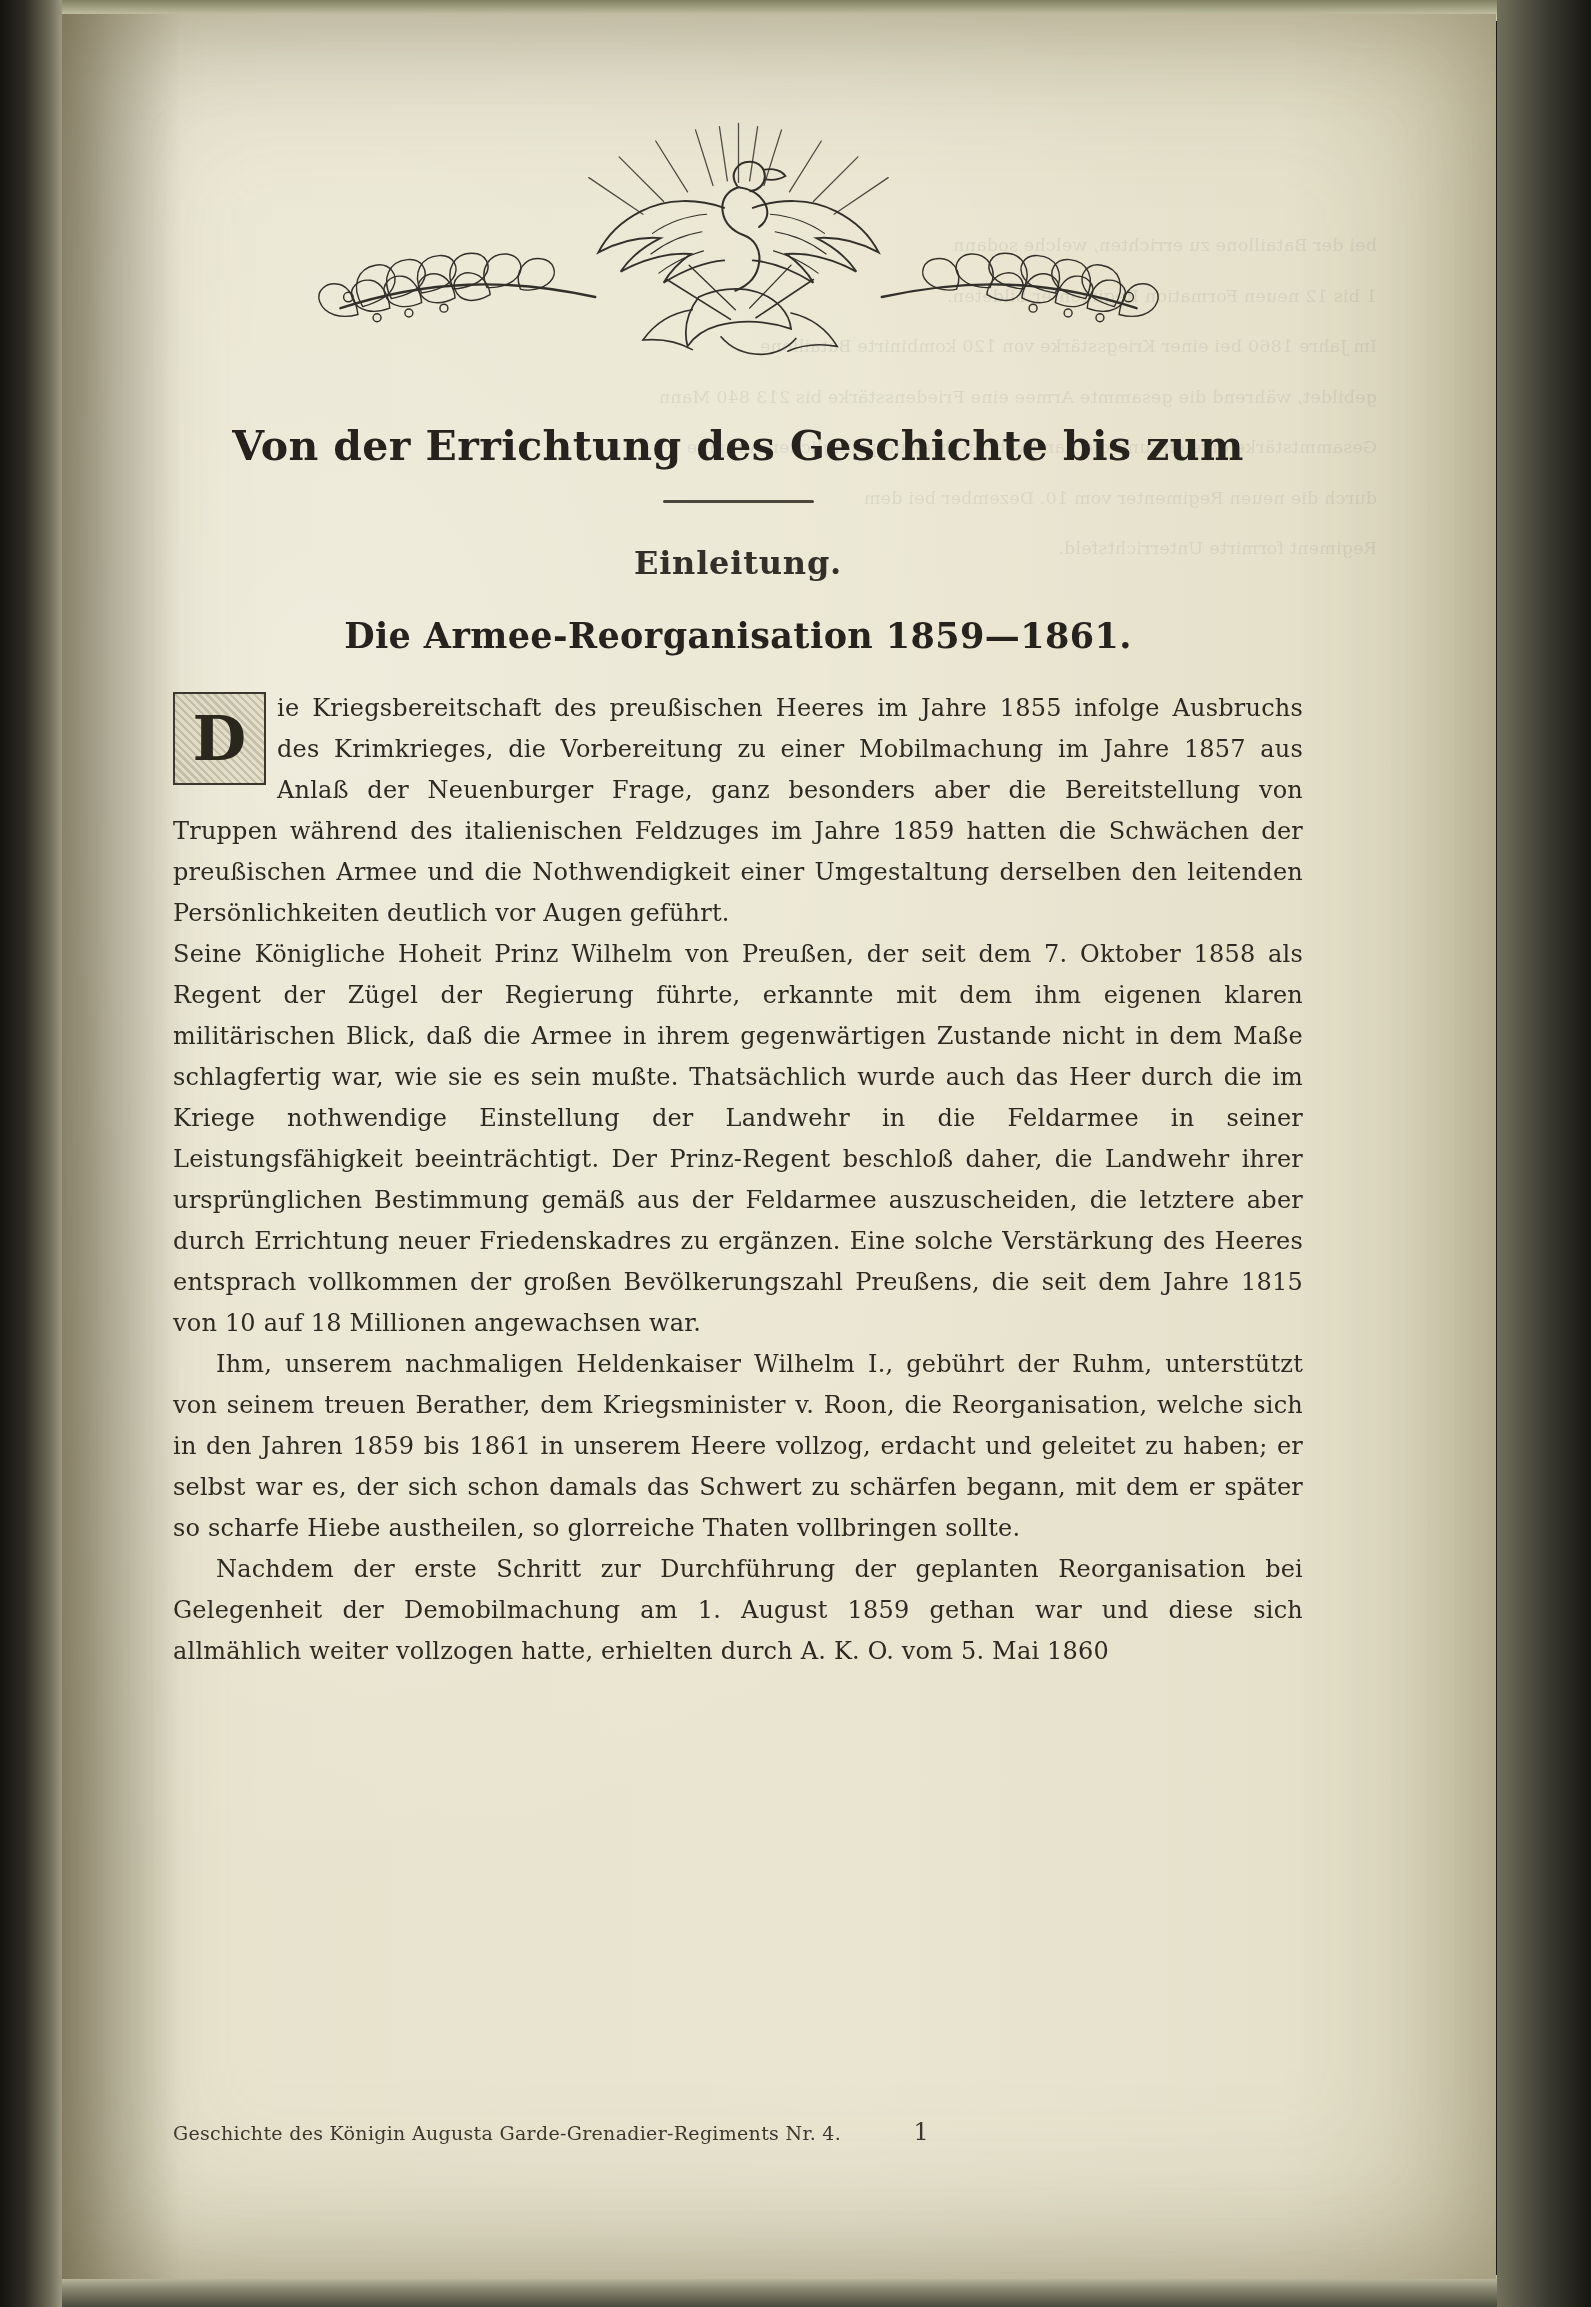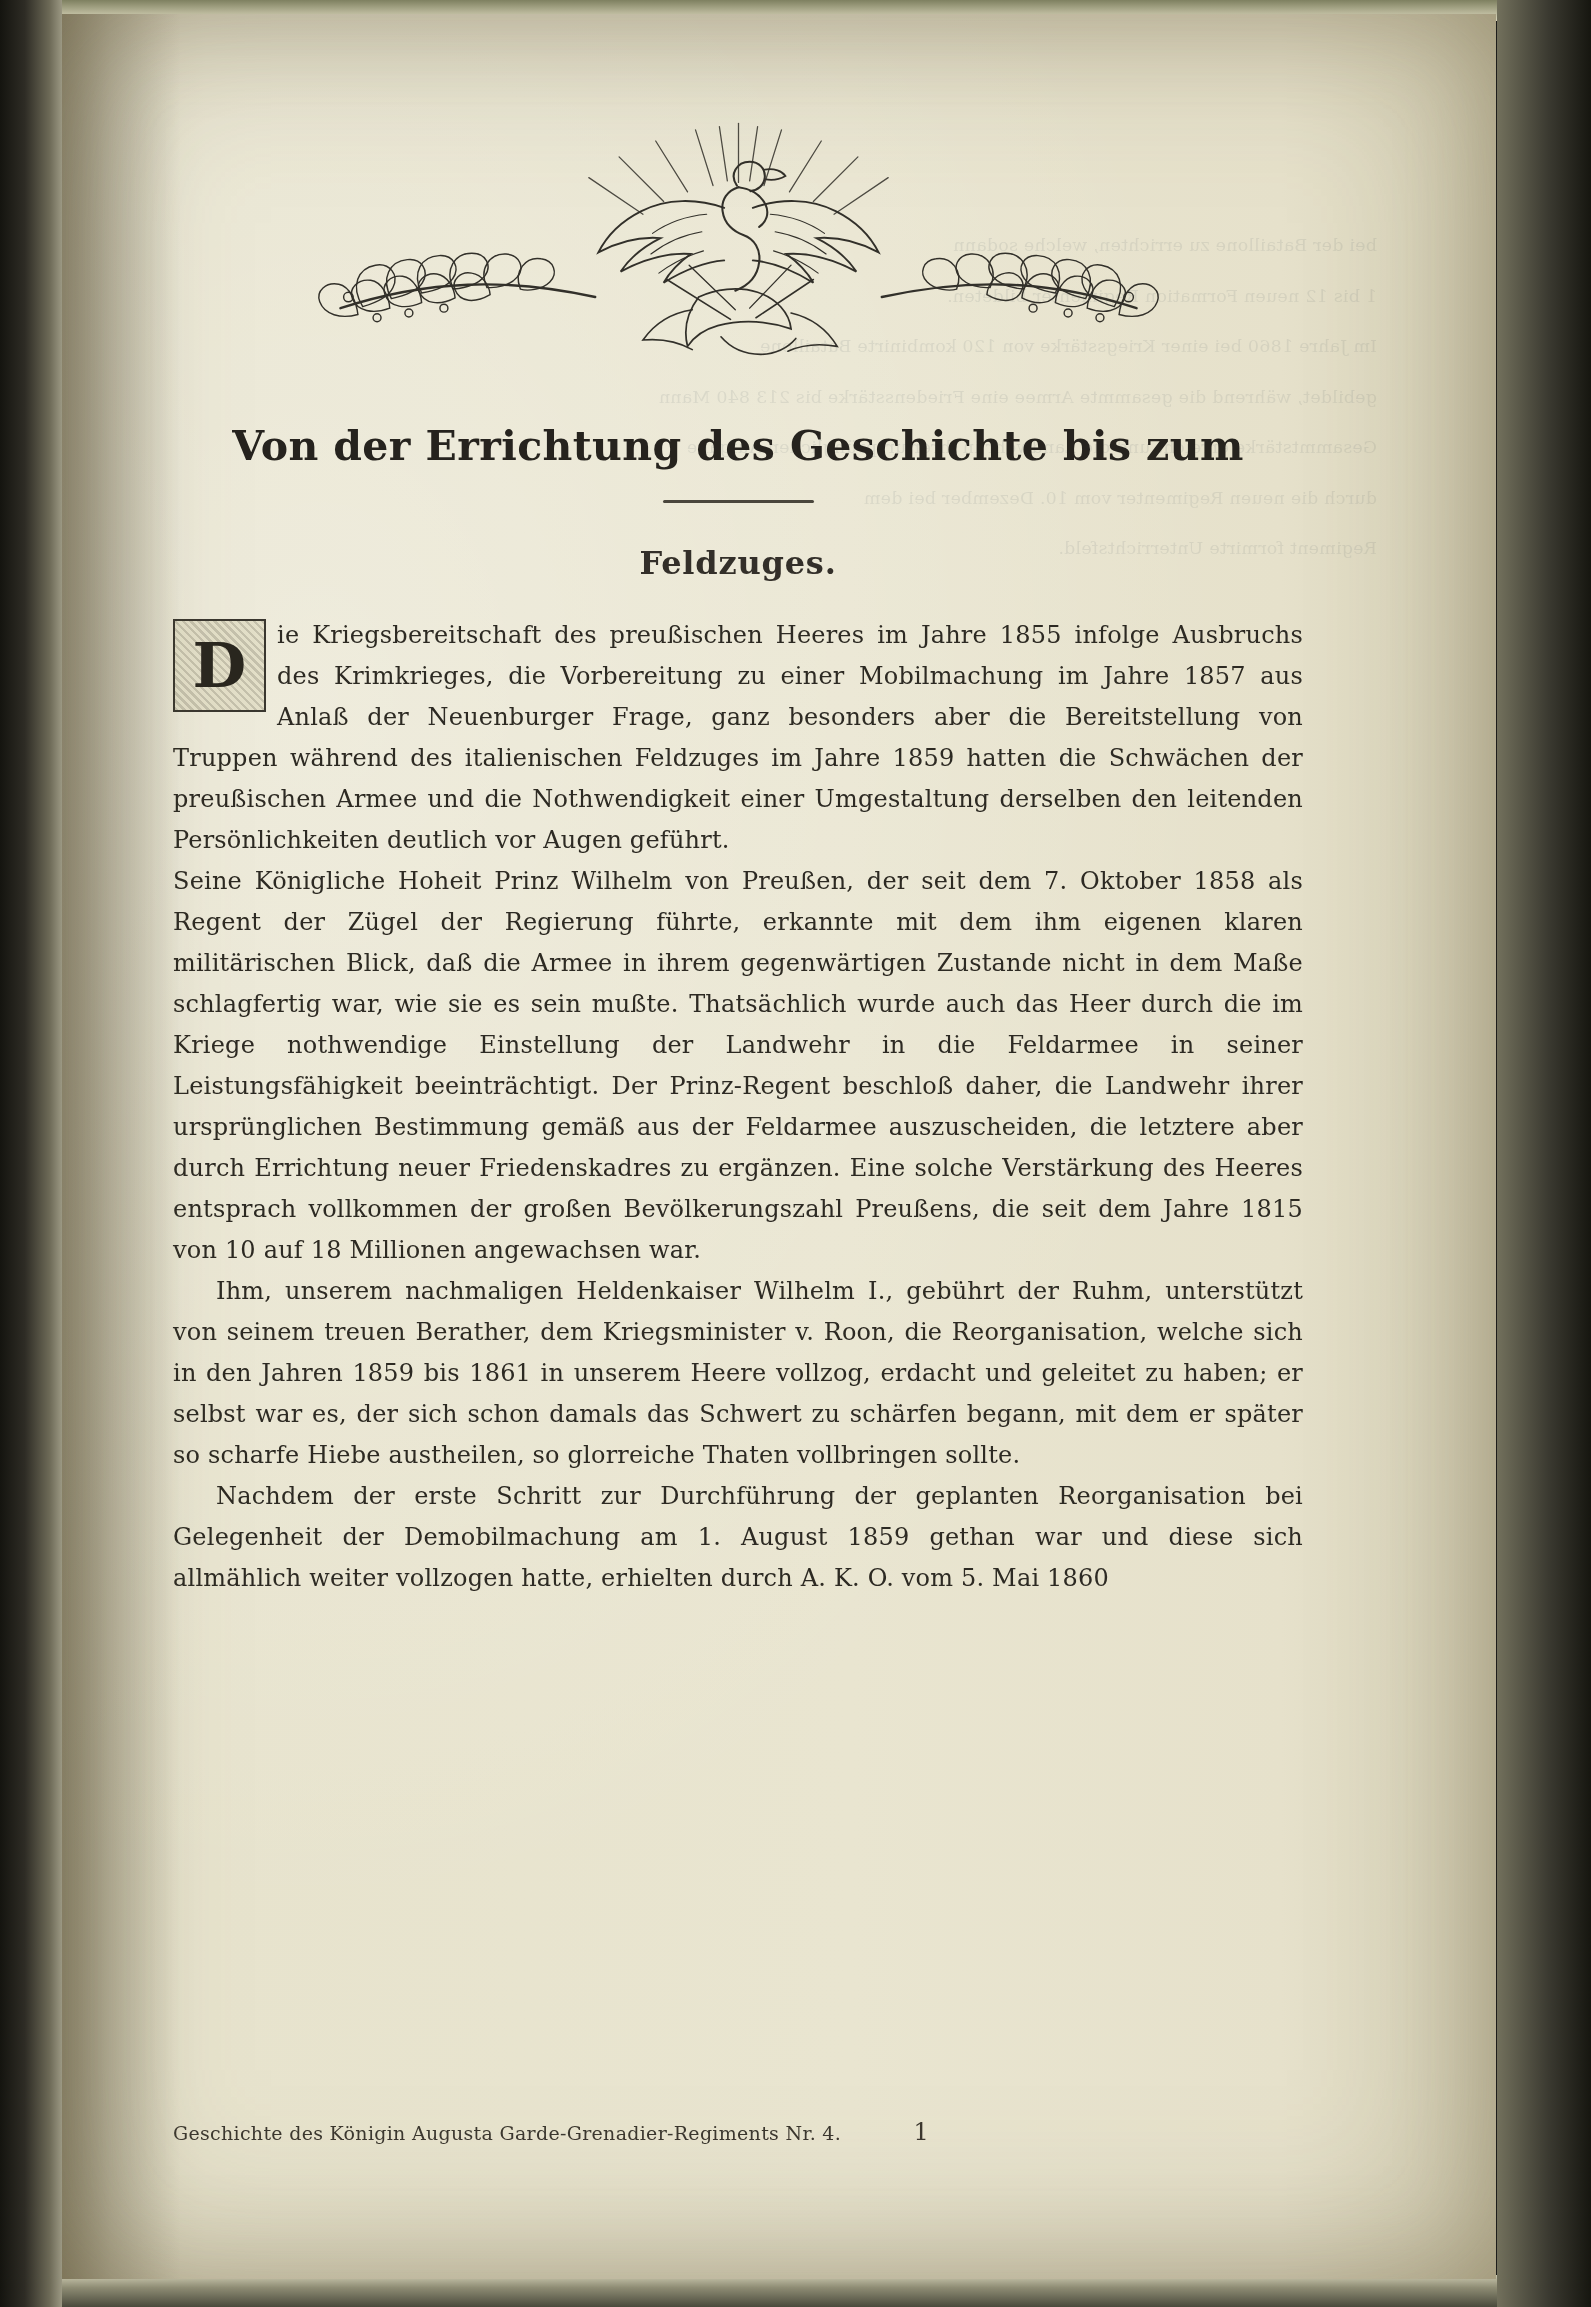--- a/index.html
+++ b/index.html
@@ -320,21 +320,22 @@
         </g>
       </svg>
 
 
       <div class="part-title">
         <div>Von der Errichtung des Geschichte bis zum</div>
       </div>
 
       <div class="rule"></div>
 
-      <div class="section-label">Feldzuges.</div>
+      <div class="section-label">Einleitung.</div>
+      <div class="chapter-title">Die Armee-Reorganisation 1859—1861.</div>
 
       <div class="body-text">
         <div class="dropcap-para">
           <span class="dropcap">D</span>
           <p>ie Kriegsbereitschaft des preußischen Heeres im Jahre 1855 infolge Ausbruchs des Krimkrieges, die Vorbereitung zu einer Mobilmachung im Jahre 1857 aus Anlaß der Neuenburger Frage, ganz besonders aber die Bereitstellung von Truppen während des italienischen Feldzuges im Jahre 1859 hatten die Schwächen der preußischen Armee und die Nothwendigkeit einer Umgestaltung derselben den leitenden Persönlichkeiten deutlich vor Augen geführt.</p>
         </div>
         <p>Seine Königliche Hoheit Prinz Wilhelm von Preußen, der seit dem 7. Oktober 1858 als Regent der Zügel der Regierung führte, erkannte mit dem ihm eigenen klaren militärischen Blick, daß die Armee in ihrem gegenwärtigen Zustande nicht in dem Maße schlagfertig war, wie sie es sein mußte. Thatsächlich wurde auch das Heer durch die im Kriege nothwendige Einstellung der Landwehr in die Feldarmee in seiner Leistungsfähigkeit beeinträchtigt. Der Prinz-Regent beschloß daher, die Landwehr ihrer ursprünglichen Bestimmung gemäß aus der Feldarmee auszuscheiden, die letztere aber durch Errichtung neuer Friedenskadres zu ergänzen. Eine solche Verstärkung des Heeres entsprach vollkommen der großen Bevölkerungszahl Preußens, die seit dem Jahre 1815 von 10 auf 18 Millionen angewachsen war.</p>
         <p>Ihm, unserem nachmaligen Heldenkaiser Wilhelm I., gebührt der Ruhm, unterstützt von seinem treuen Berather, dem Kriegsminister v. Roon, die Reorganisation, welche sich in den Jahren 1859 bis 1861 in unserem Heere vollzog, erdacht und geleitet zu haben; er selbst war es, der sich schon damals das Schwert zu schärfen begann, mit dem er später so scharfe Hiebe austheilen, so glorreiche Thaten vollbringen sollte.</p>
         <p>Nachdem der erste Schritt zur Durchführung der geplanten Reorganisation bei Gelegenheit der Demobilmachung am 1. August 1859 gethan war und diese sich allmählich weiter vollzogen hatte, erhielten durch A. K. O. vom 5. Mai 1860</p>
       </div>

